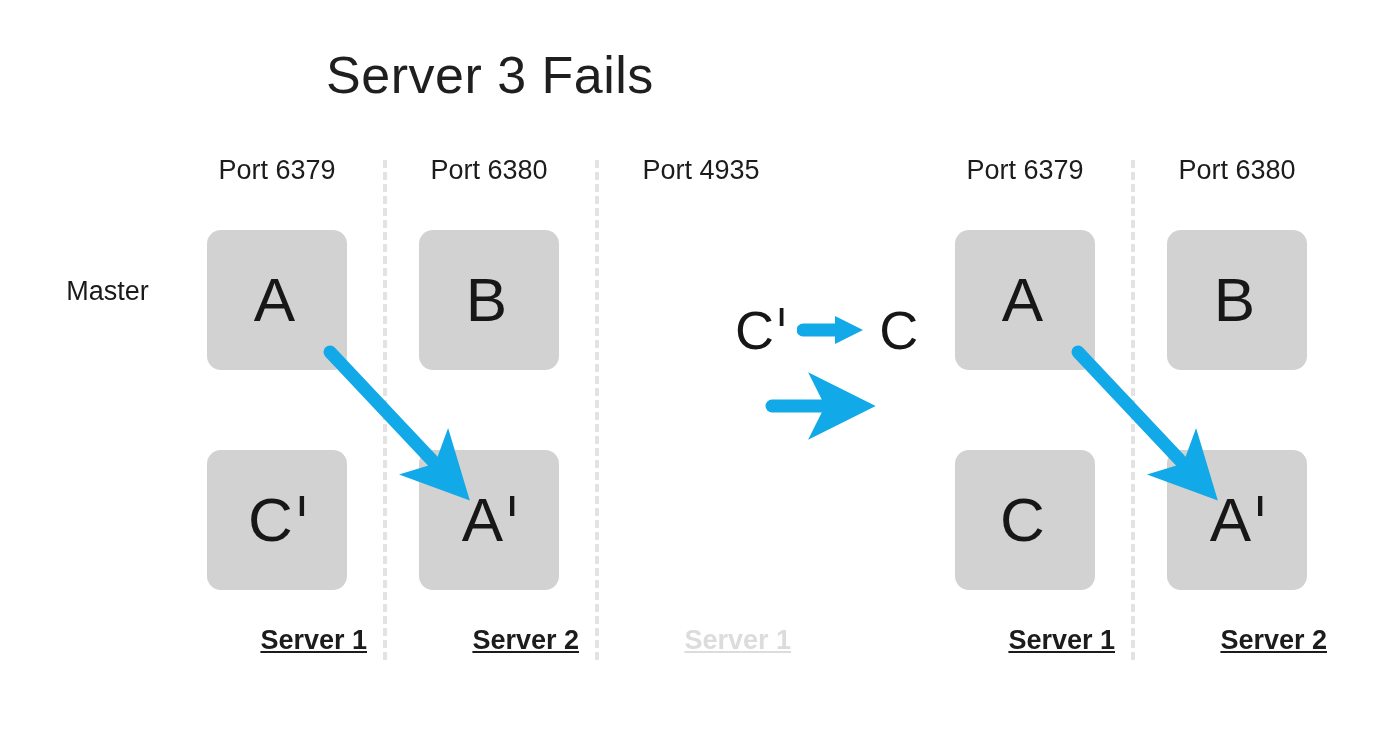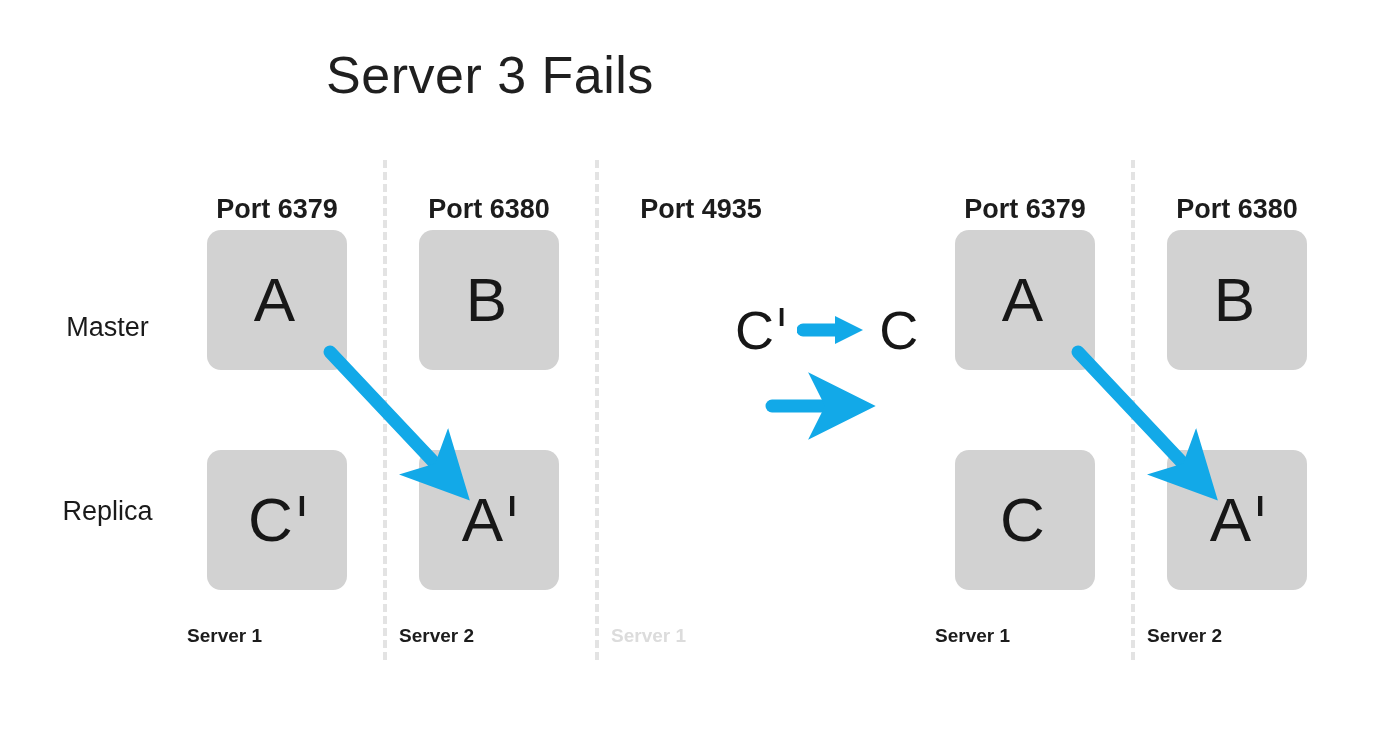--- a/index.html
+++ b/index.html
@@ -36,51 +36,51 @@
   
   .row-label {
     position: absolute;
     left: 25px;
     width: 165px;
     text-align: center;
     font-size: 27px;
     font-weight: 400;
     color: #1a1a1a;
   }
-  #row-label-master { top: 276px; margin-top: 36px; }
+  #row-label-master { top: 276px; }
   #row-label-replica { top: 496px; }
 
   
   .server-col {
     position: absolute;
     top: 155px;
     width: 140px;
   }
   .port-label {
     position: absolute;
     top: 0;
     left: -20px;
     width: 180px;
     text-align: center;
     font-size: 27px;
+    font-weight: 400;
+    color: #1c1c1c;
+    white-space: nowrap;
+  }
+  .server-label {
+    position: absolute;
+    top: 470px;
+    left: -20px;
+    width: 180px;
+    text-align: right;
+    font-size: 27px;
     font-weight: 700;
     color: #1c1c1c;
     white-space: nowrap;
-    margin-top: 39px;
-  }
-  .server-label {
-    position: absolute;
-    top: 470px;
-    left: -20px;
-    width: 180px;
-    text-align: left;
-    font-size: 19px;
-    font-weight: 700;
-    color: #1c1c1c;
-    white-space: nowrap;
+    text-decoration: underline;
   }
   .server-label.dim { color: #dcdcdc; }
 
   .node-box {
     position: absolute;
     left: 0;
     width: 140px;
     height: 140px;
     background: #d2d2d2;
     border-radius: 14px;
@@ -151,21 +151,20 @@
   }
 </style>
 </head>
 <body>
 
 <div id="stage">
 
   <div id="title">Server 3 Fails</div>
 
   <div class="row-label" id="row-label-master">Master</div>
-  <div class="row-label" id="row-label-replica">Replica</div>
 
   <div class="server-col" style="left:207px;">
     <div class="port-label">Port 6379</div>
     <div class="node-box master">
       <span class="node-text">
           <span>A</span>
           <span class="prime"></span>
         </span>
     </div>
     <div class="node-box replica">

